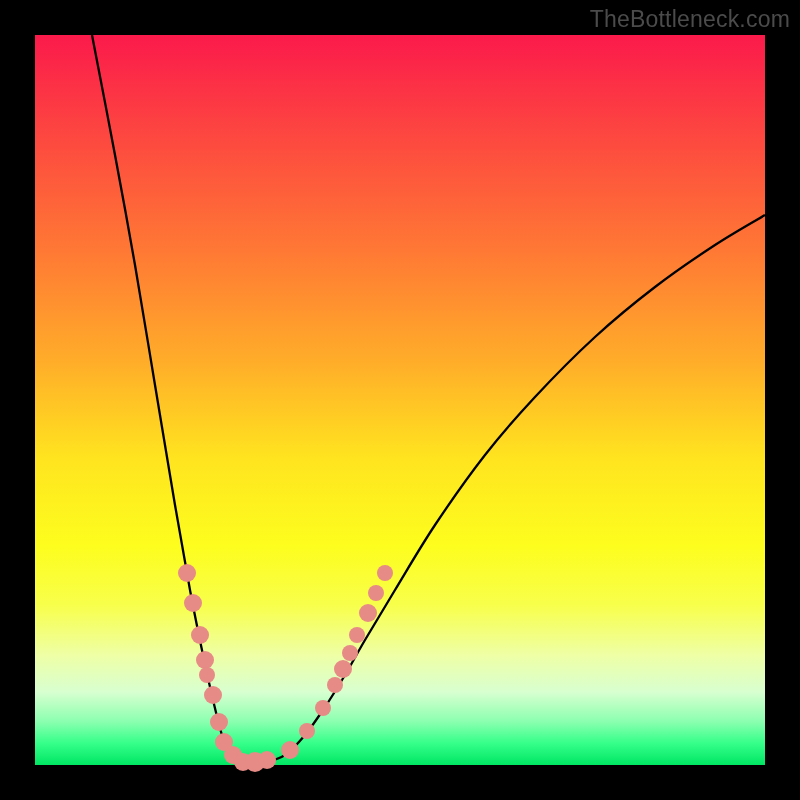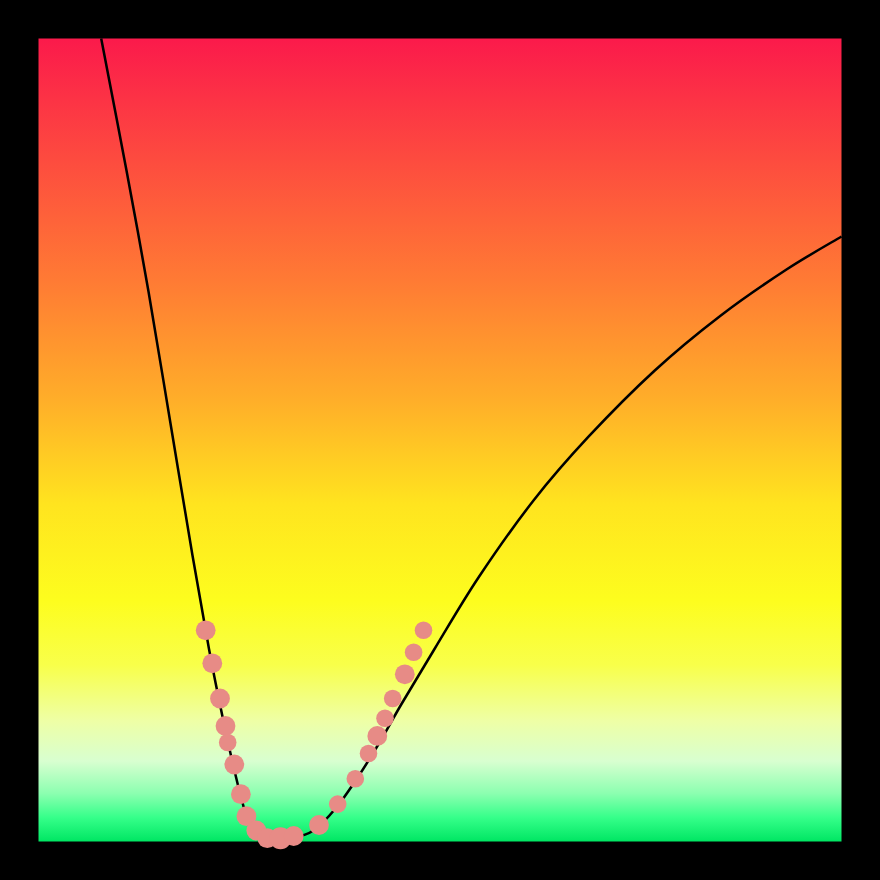--- a/index.html
+++ b/index.html
@@ -89,13 +89,14 @@
           <circle cx="300" cy="650" r="8" class="dot"></circle>
           <circle cx="308" cy="634" r="9" class="dot"></circle>
           <circle cx="315" cy="618" r="8" class="dot"></circle>
           <circle cx="322" cy="600" r="8" class="dot"></circle>
           <circle cx="333" cy="578" r="9" class="dot"></circle>
           <circle cx="341" cy="558" r="8" class="dot"></circle>
           <circle cx="350" cy="538" r="8" class="dot"></circle>
         </g>
     </svg>
   </div>
+  <div class="watermark">TheBottleneck.com</div>
 </div>
 
 </body></html>

